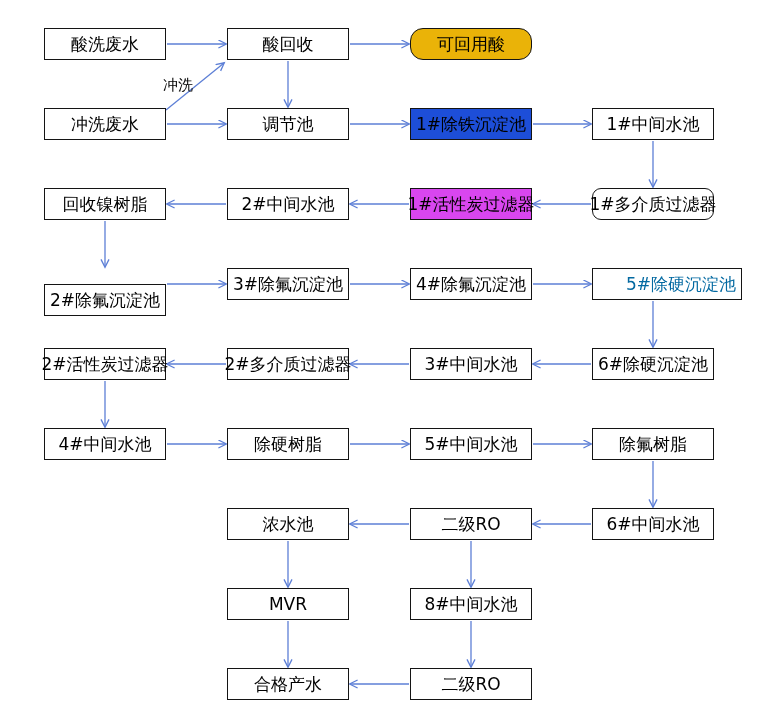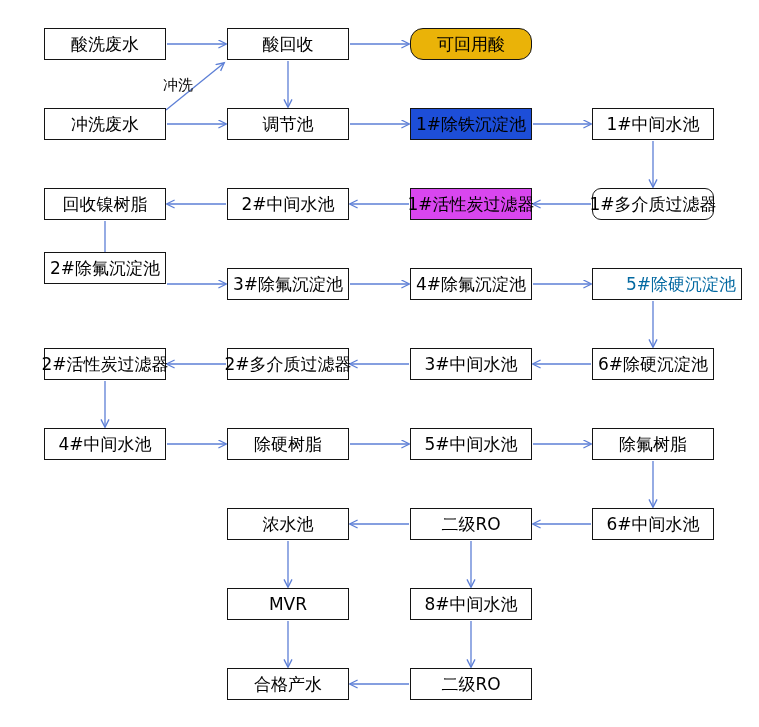--- a/index.html
+++ b/index.html
@@ -84,21 +84,21 @@
       <div class="node" style="left: 227px; top: 28px; border-color: rgb(20, 20, 20); background: rgb(255, 255, 255); color: rgb(0, 0, 0);">酸回收</div>
       <div class="node" style="left: 410px; top: 28px; border-color: rgb(20, 20, 20); background: #eab308; color: rgb(0, 0, 0); border-radius: 13px;">可回用酸</div>
       <div class="node" style="left: 44px; top: 108px; border-color: rgb(20, 20, 20); background: rgb(255, 255, 255); color: rgb(0, 0, 0);">冲洗废水</div>
       <div class="node" style="left: 227px; top: 108px; border-color: rgb(20, 20, 20); background: rgb(255, 255, 255); color: rgb(0, 0, 0);">调节池</div>
       <div class="node" style="left: 410px; top: 108px; border-color: rgb(20, 20, 20); background: #1d4ed8; color: rgb(0, 0, 0);">1#除铁沉淀池</div>
       <div class="node" style="left: 592px; top: 108px; border-color: rgb(20, 20, 20); background: rgb(255, 255, 255); color: rgb(0, 0, 0);">1#中间水池</div>
       <div class="node" style="left: 44px; top: 188px; border-color: rgb(20, 20, 20); background: rgb(255, 255, 255); color: rgb(0, 0, 0);">回收镍树脂</div>
       <div class="node" style="left: 227px; top: 188px; border-color: rgb(20, 20, 20); background: rgb(255, 255, 255); color: rgb(0, 0, 0);">2#中间水池</div>
       <div class="node" style="left: 410px; top: 188px; border-color: rgb(20, 20, 20); background: #d946ef; color: rgb(0, 0, 0);">1#活性炭过滤器</div>
       <div class="node" style="left: 592px; top: 188px; border-color: rgb(20, 20, 20); background: rgb(255, 255, 255); color: rgb(0, 0, 0); border-radius: 9px;">1#多介质过滤器</div>
-      <div class="node" style="left: 44px; top: 252px; border-color: rgb(20, 20, 20); background: rgb(255, 255, 255); color: rgb(0, 0, 0);">2#除氟沉淀池</div>
+      <div class="node" style="left: 44px; top: 284px; border-color: rgb(20, 20, 20); background: rgb(255, 255, 255); color: rgb(0, 0, 0);">2#除氟沉淀池</div>
       <div class="node" style="left: 227px; top: 268px; border-color: rgb(20, 20, 20); background: rgb(255, 255, 255); color: rgb(0, 0, 0);">3#除氟沉淀池</div>
       <div class="node" style="left: 410px; top: 268px; border-color: rgb(20, 20, 20); background: rgb(255, 255, 255); color: rgb(0, 0, 0);">4#除氟沉淀池</div>
       <div class="node" style="left: 592px; top: 268px; border-color: rgb(20, 20, 20); background: rgb(255, 255, 255); color: #0369a1; padding-left: 28px;">5#除硬沉淀池</div>
       <div class="node" style="left: 44px; top: 348px; border-color: rgb(20, 20, 20); background: rgb(255, 255, 255); color: rgb(0, 0, 0);">2#活性炭过滤器</div>
       <div class="node" style="left: 227px; top: 348px; border-color: rgb(20, 20, 20); background: rgb(255, 255, 255); color: rgb(0, 0, 0);">2#多介质过滤器</div>
       <div class="node" style="left: 410px; top: 348px; border-color: rgb(20, 20, 20); background: rgb(255, 255, 255); color: rgb(0, 0, 0); text-align: right;">3#中间水池</div>
       <div class="node" style="left: 592px; top: 348px; border-color: rgb(20, 20, 20); background: rgb(255, 255, 255); color: rgb(0, 0, 0);">6#除硬沉淀池</div>
       <div class="node" style="left: 44px; top: 428px; border-color: rgb(20, 20, 20); background: rgb(255, 255, 255); color: rgb(0, 0, 0);">4#中间水池</div>
       <div class="node" style="left: 227px; top: 428px; border-color: rgb(20, 20, 20); background: rgb(255, 255, 255); color: rgb(0, 0, 0);">除硬树脂</div>
       <div class="node" style="left: 410px; top: 428px; border-color: rgb(20, 20, 20); background: rgb(255, 255, 255); color: rgb(0, 0, 0);">5#中间水池</div>

